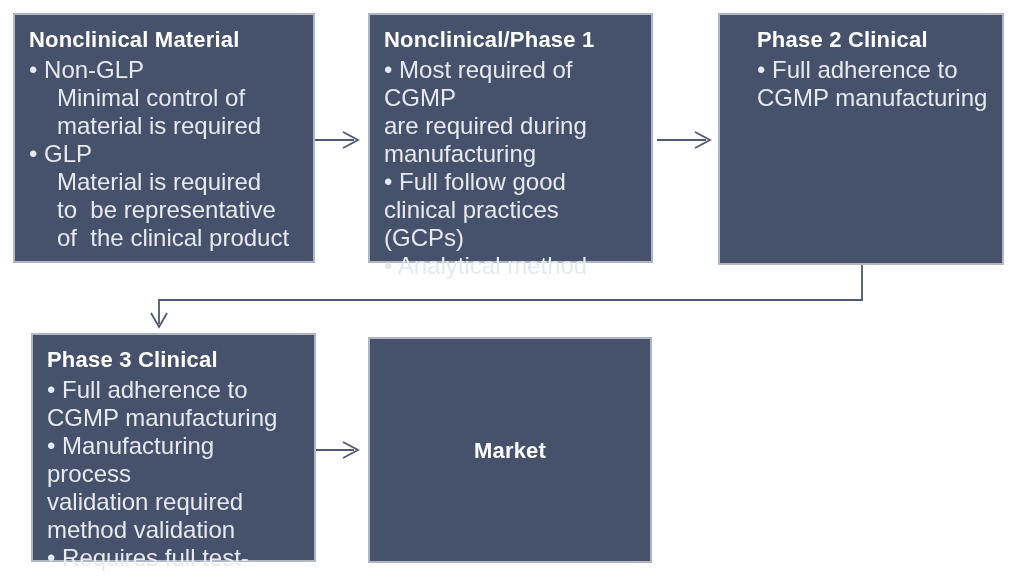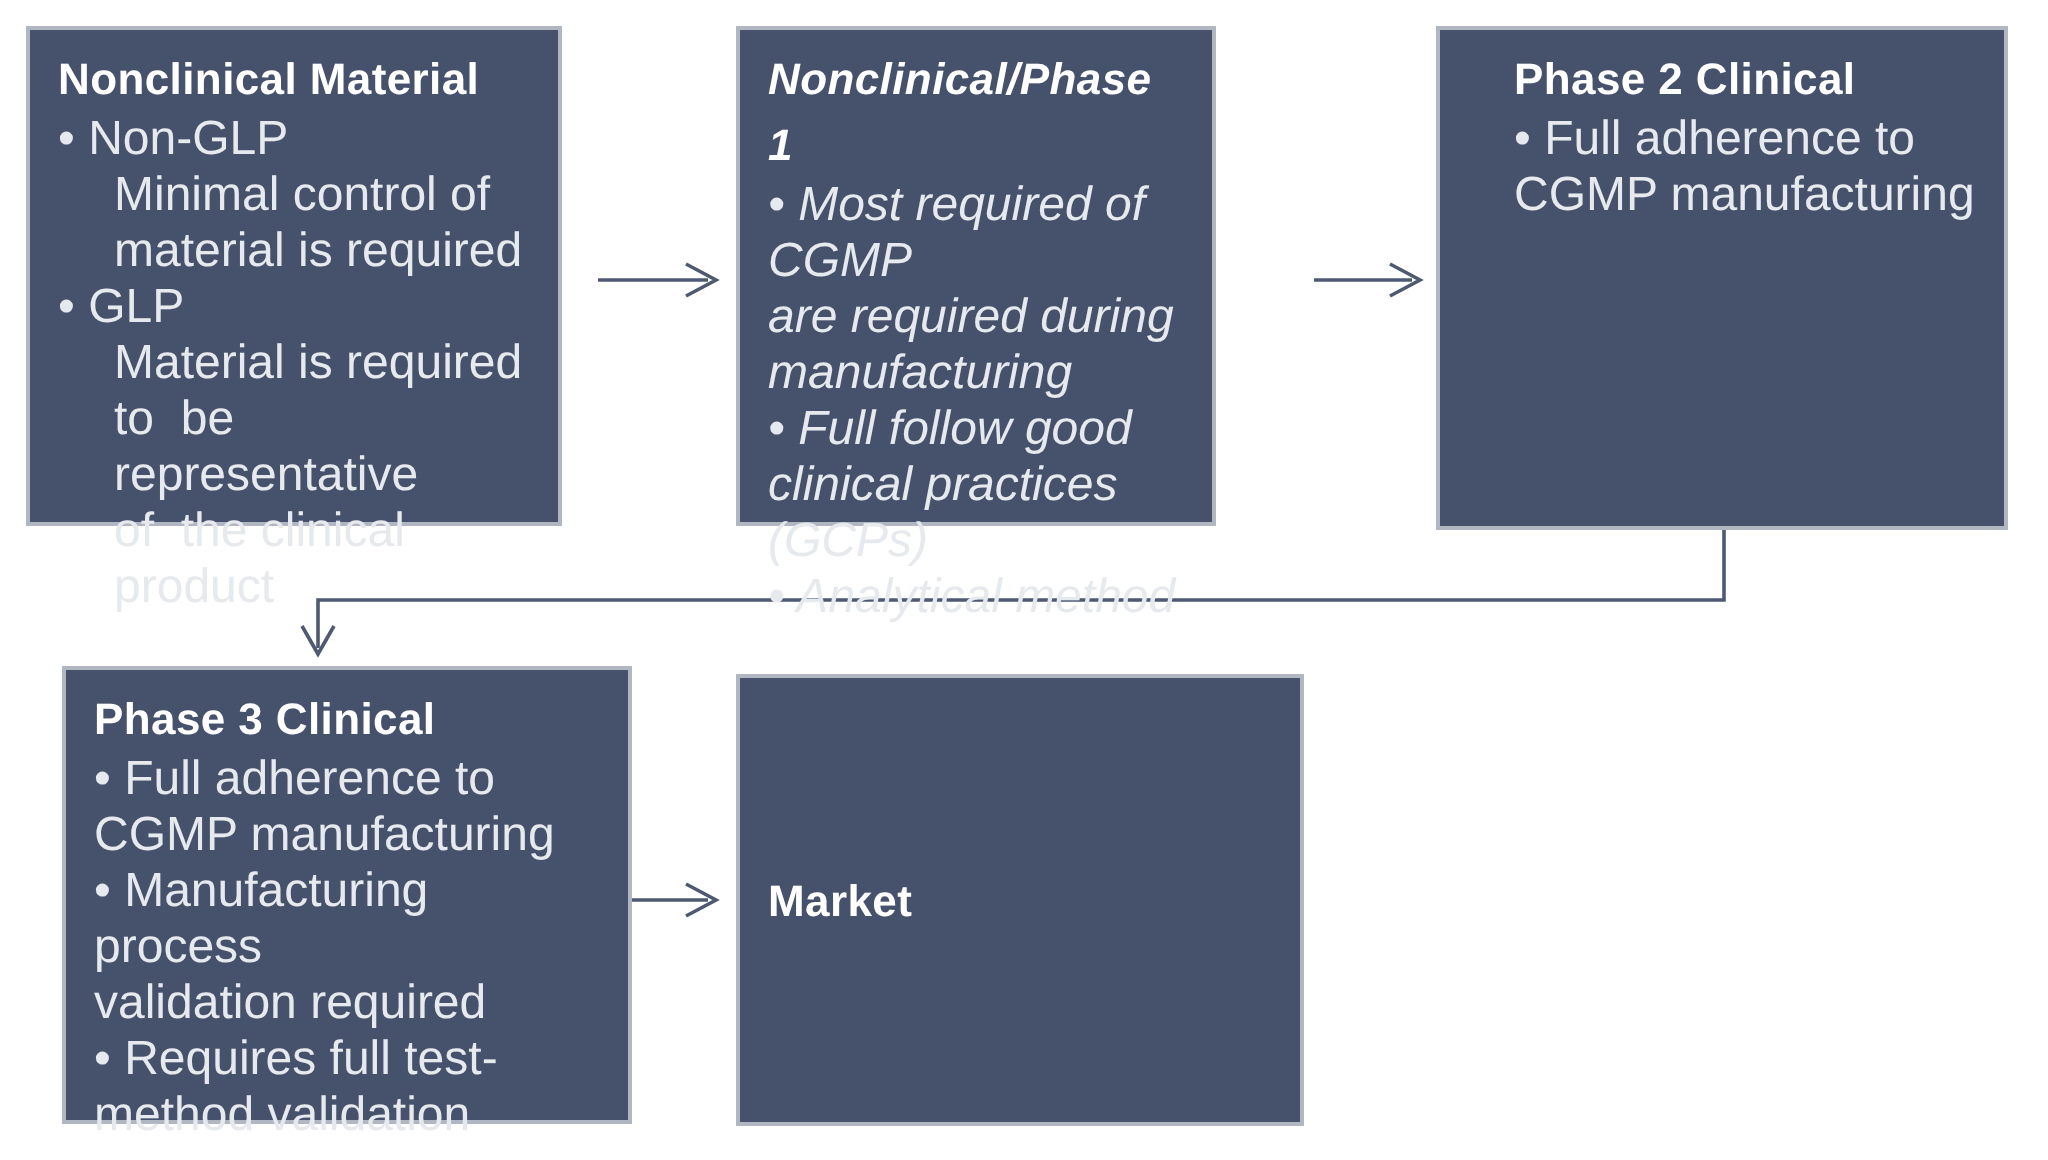--- a/index.html
+++ b/index.html
@@ -54,29 +54,29 @@
     white-space: pre-wrap;
   }
   .line {
     font-size: 24px;
     line-height: 28px;
     white-space: pre-wrap;
   }
   .line.indent {
     padding-left: 28px;
   }
-  .box-nonclinical-material { left: 13px; top: 13px;  width: 268px; height: 250px; }
-  .box-nonclinical-phase1   { left: 368px; top: 13px; width: 240px; height: 250px; font-style: italic; }
+  .box-nonclinical-material { left: 13px; top: 13px;  width: 302px; height: 250px; }
+  .box-nonclinical-phase1   { left: 368px; top: 13px; width: 285px; height: 250px; }
   .box-phase2-clinical      { left: 718px; top: 13px; width: 286px; height: 252px; padding-left: 37px; }
   .box-phase3-clinical      { left: 31px; top: 333px; width: 285px; height: 229px; }
   .box-market {
     left: 368px; top: 337px; width: 284px; height: 226px;
     display: flex;
     align-items: center;
-    justify-content: flex-start;
+    justify-content: center;
   }
 </style>
 </head>
 <body>
 
 <div class="canvas">
 
   <svg class="arrows-layer" viewBox="0 0 1024 580" xmlns="http://www.w3.org/2000/svg">
     <g>
       <line x1="299" y1="140" x2="354" y2="140"></line>
@@ -122,21 +122,21 @@
     <div class="line">• Full adherence to</div>
     <div class="line">CGMP manufacturing</div>
   </div>
 
   <div class="box box-phase3-clinical">
     <div class="box-title">Phase 3 Clinical</div>
     <div class="line">• Full adherence to</div>
     <div class="line">CGMP manufacturing</div>
     <div class="line">• Manufacturing process</div>
     <div class="line">validation required</div>
+    <div class="line">method validation</div>
     <div class="line">• Requires full test-</div>
-    <div class="line">method validation</div>
   </div>
 
   <div class="box box-market">
     <div class="box-title">Market</div>
   </div>
 
 </div>
 
 </body></html>

